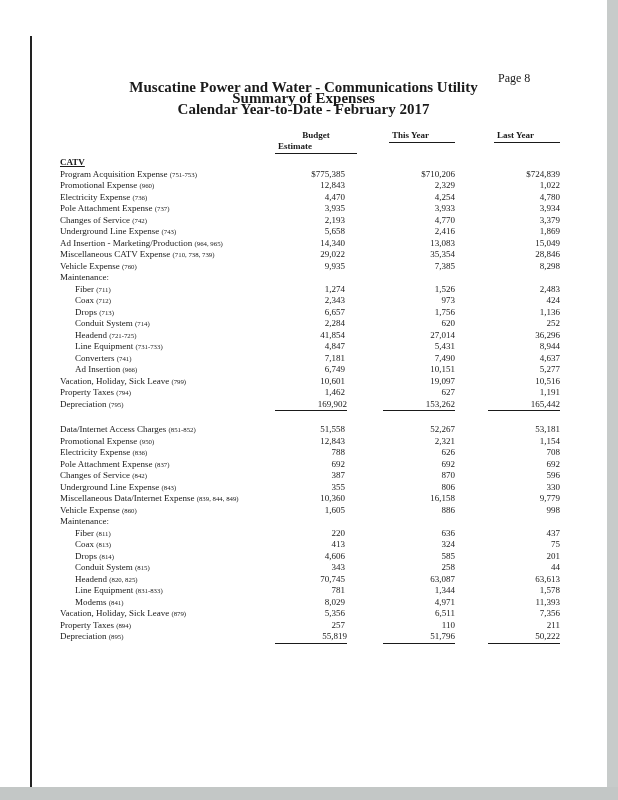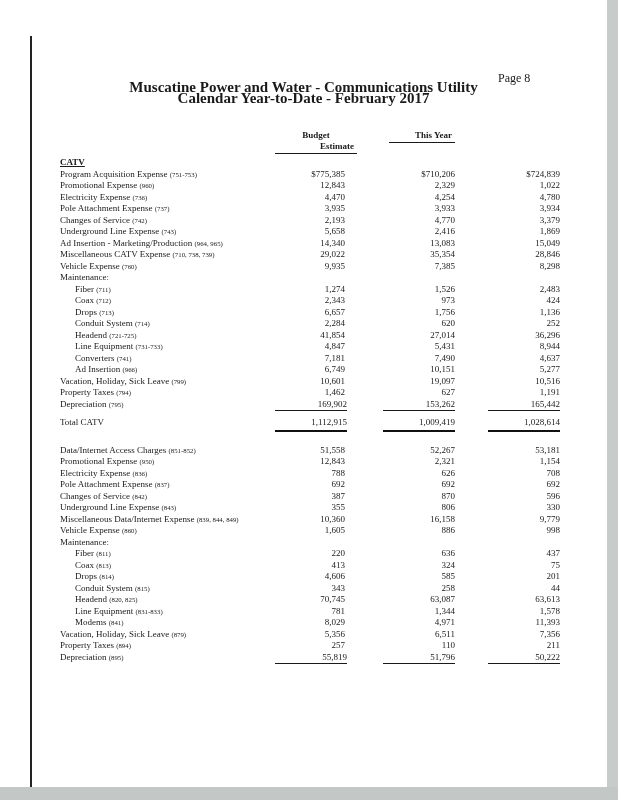--- a/index.html
+++ b/index.html
@@ -22,54 +22,58 @@
   .val{display:inline-block;text-align:right;}
   .code{font-size:6.8px;}
   .bold{font-weight:bold;}
   .indent .label{padding-left:15px;}
   .section-name{font-weight:bold;text-decoration:underline;margin-top:24px;}
   .section-header-row{margin-top:1px;}
   .header-row{margin-bottom:3px;}
   .head-stack{display:inline-block;text-align:center;}
   .head-stack .hline{display:block;line-height:11px;}
   .head-u{display:inline-block;border-bottom:1px solid #1a1a1a;padding:0 3px 1px 3px;
-          min-width:60px;text-align:right;line-height:11px;}
+          min-width:60px;text-align:left;line-height:11px;}
   .head-u.wide{min-width:76px;}
   .rule .val{border-bottom:1.2px solid #1a1a1a;min-width:72px;}
   .total-row{margin-top:6px;}
   .total-row .val{border-bottom:2.4px solid #111;min-width:72px;padding-bottom:1px;}
   .total-row.topline .val{border-top:1px solid #1a1a1a;padding-top:3px;}
   .section-gap{height:13px;}
 </style>
 </head>
 <body>
 
 <div class="scan-line"></div>
 <div class="scan-right"></div>
 <div class="scan-bottom"></div>
 
 <div class="page-number">Page 8</div>
 
 <div class="titles">
   <div>Muscatine Power and Water - Communications Utility</div>
+  <div>Summary of Expenses</div>
   <div>Calendar Year-to-Date - February 2017</div>
 </div>
 
 <div class="table">
   <div class="row header-row">
     <div class="c label"></div>
     <div class="c num">
       <span class="head-stack">
         <span class="bold hline">Budget</span>
         <span class="bold head-u wide">Estimate</span>
       </span>
     </div>
     <div class="c num">
       <span class="bold head-u">This Year</span>
     </div>
+    <div class="c num">
+      <span class="bold head-u">Last Year</span>
+    </div>
   </div>
   <div id="table-body">
       <div class="row section-header-row">
         <div class="c label"><span class="section-name">CATV</span></div>
       </div>
       <div class="row">
         <div class="c label"><span class="lbl">Program Acquisition Expense</span> <span class="code">(751-753)</span></div>
         <div class="c num"><span class="val">$775,385</span></div>
         <div class="c num"><span class="val">$710,206</span></div>
         <div class="c num"><span class="val">$724,839</span></div>
@@ -187,26 +191,20 @@
         <div class="c num"><span class="val">1,462</span></div>
         <div class="c num"><span class="val">627</span></div>
         <div class="c num"><span class="val">1,191</span></div>
       </div>
       <div class="row rule">
         <div class="c label"><span class="lbl">Depreciation</span> <span class="code">(795)</span></div>
         <div class="c num"><span class="val">169,902</span></div>
         <div class="c num"><span class="val">153,262</span></div>
         <div class="c num"><span class="val">165,442</span></div>
       </div>
-      <div class="row total-row">
-        <div class="c label"><span class="lbl">Total CATV</span></div>
-        <div class="c num"><span class="val">1,112,915</span></div>
-        <div class="c num"><span class="val">1,009,419</span></div>
-        <div class="c num"><span class="val">1,028,614</span></div>
-      </div>
       <div class="section-gap"></div>
       <div class="row">
         <div class="c label"><span class="lbl">Data/Internet Access Charges</span> <span class="code">(851-852)</span></div>
         <div class="c num"><span class="val">51,558</span></div>
         <div class="c num"><span class="val">52,267</span></div>
         <div class="c num"><span class="val">53,181</span></div>
       </div>
       <div class="row">
         <div class="c label"><span class="lbl">Promotional Expense</span> <span class="code">(950)</span></div>
         <div class="c num"><span class="val">12,843</span></div>

